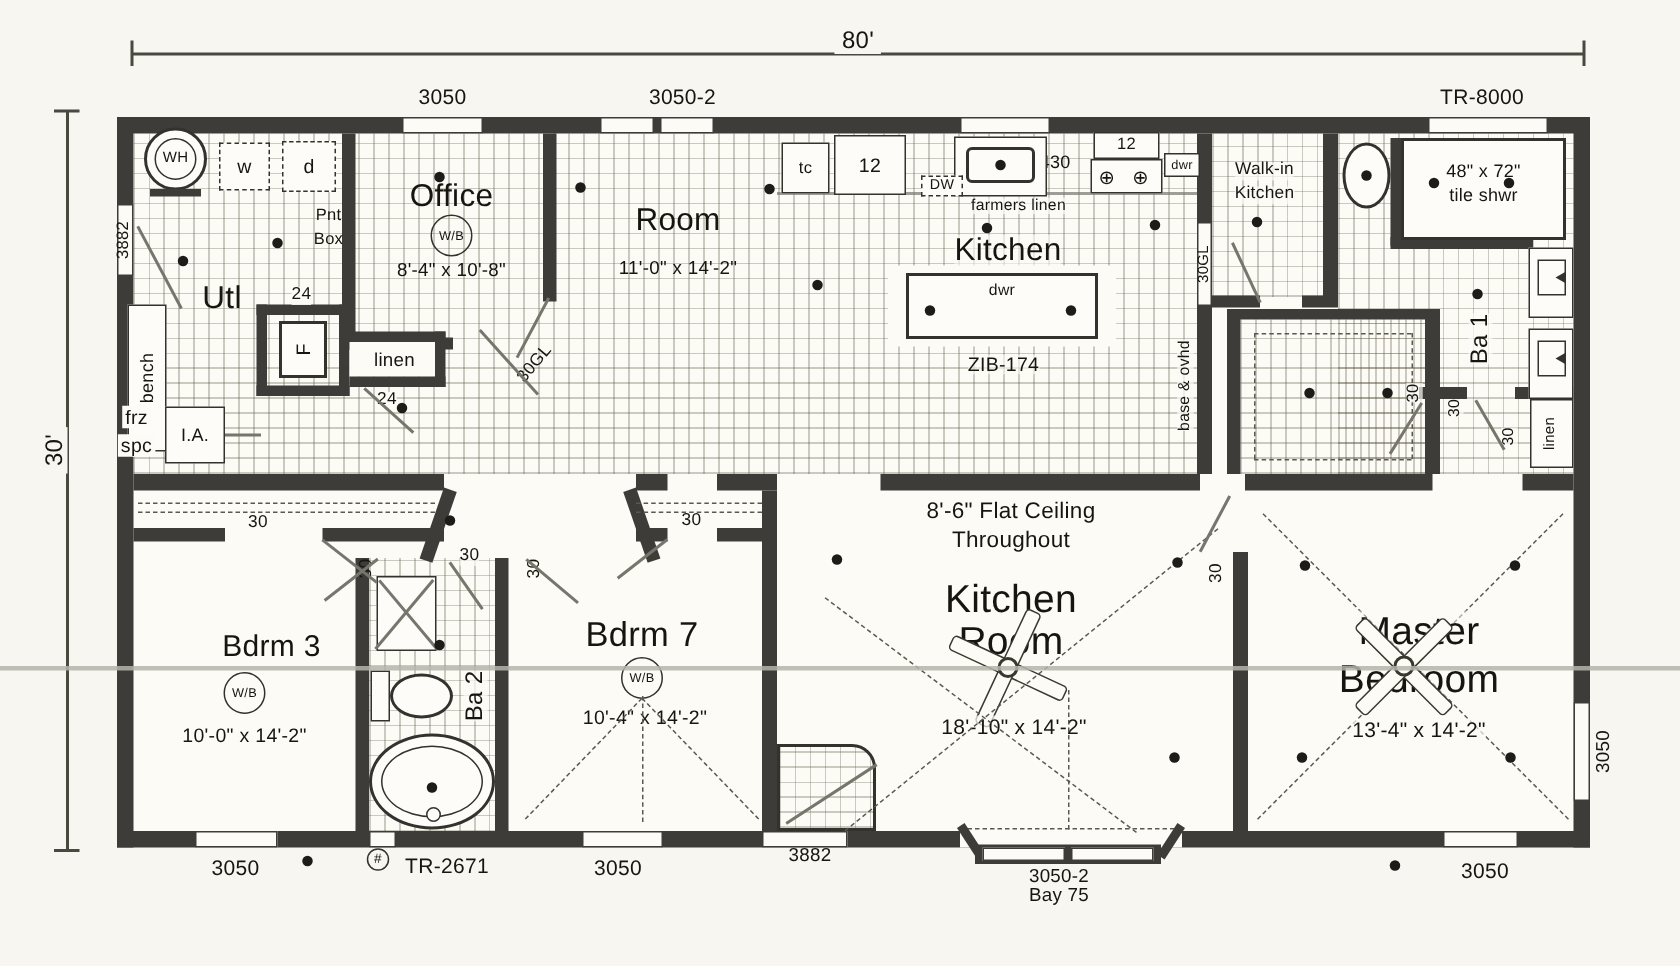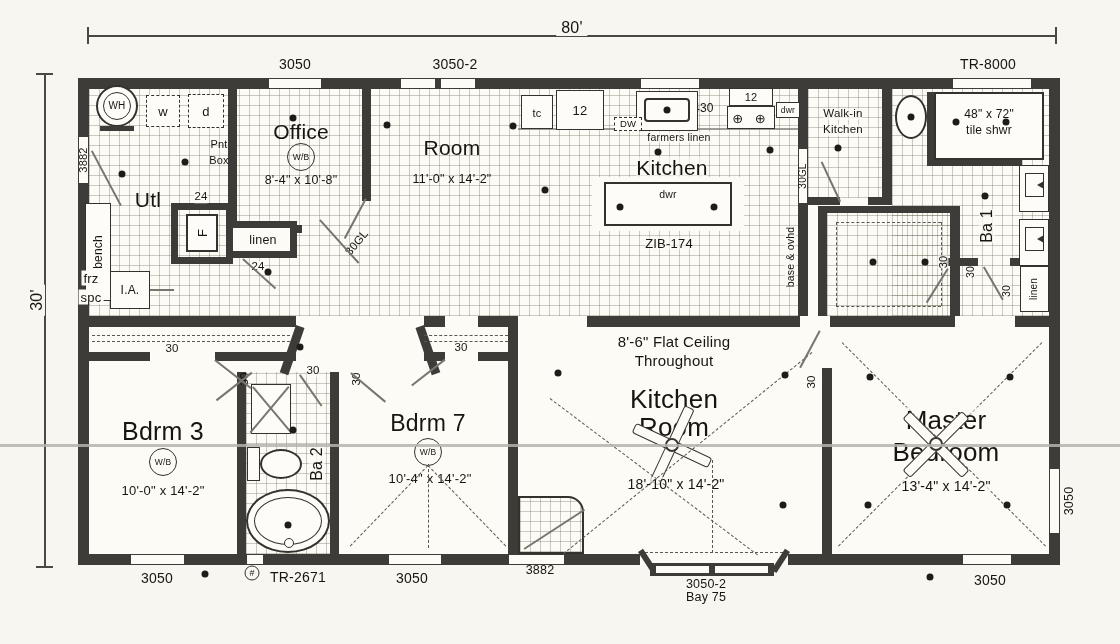--- a/index.html
+++ b/index.html
@@ -216,21 +216,21 @@
   <div class="box" style="left:1025px;top:227px;width:19px;height:24px;"></div>
   <div class="faucet" style="left:1037px;top:235px;"></div>
   <div class="box" style="left:1020px;top:266px;width:29px;height:46px;"></div>
   <div class="t tr" style="left:1034px;top:289px;font-size:10px;">linen</div>
   <div class="t tr" style="left:970px;top:272px;font-size:10.5px;background:rgba(252,251,246,.7);">30</div>
   <div class="t tr" style="left:1006px;top:291px;font-size:10.5px;background:rgba(252,251,246,.7);">30</div>
 
   <div class="dl" style="left:92px;top:335px;width:198px;"></div>
   <div class="dl" style="left:92px;top:341px;width:198px;"></div>
   <div class="t" style="left:172px;top:349px;font-size:11.5px;">30</div>
-  <div class="t" style="left:163px;top:431px;font-size:25px;">Bdrm 3</div>
+  <div class="t" style="left:181px;top:431px;font-size:20px;">Bdrm 3</div>
   <div class="box circ" style="left:149px;top:448px;width:28px;height:28px;background:transparent;"></div>
   <div class="t" style="left:163px;top:462px;font-size:8.5px;">W/B</div>
   <div class="t" style="left:163px;top:490px;font-size:13px;">10'-0" x 14'-2"</div>
   <div class="t tr" style="left:245px;top:379px;font-size:11.5px;">30</div>
 
   <div class="t" style="left:313px;top:371px;font-size:11.5px;background:rgba(252,251,246,.7);">30</div>
   <div class="box" style="left:251px;top:384px;width:40px;height:50px;border-width:1.8px;"></div>
   <div class="ln" style="left:253px;top:386px;width:60px;transform:rotate(50deg);"></div>
   <div class="ln" style="left:289px;top:386px;width:60px;transform:rotate(130deg);"></div>
   <div class="box" style="left:247px;top:447px;width:13px;height:34px;"></div>

